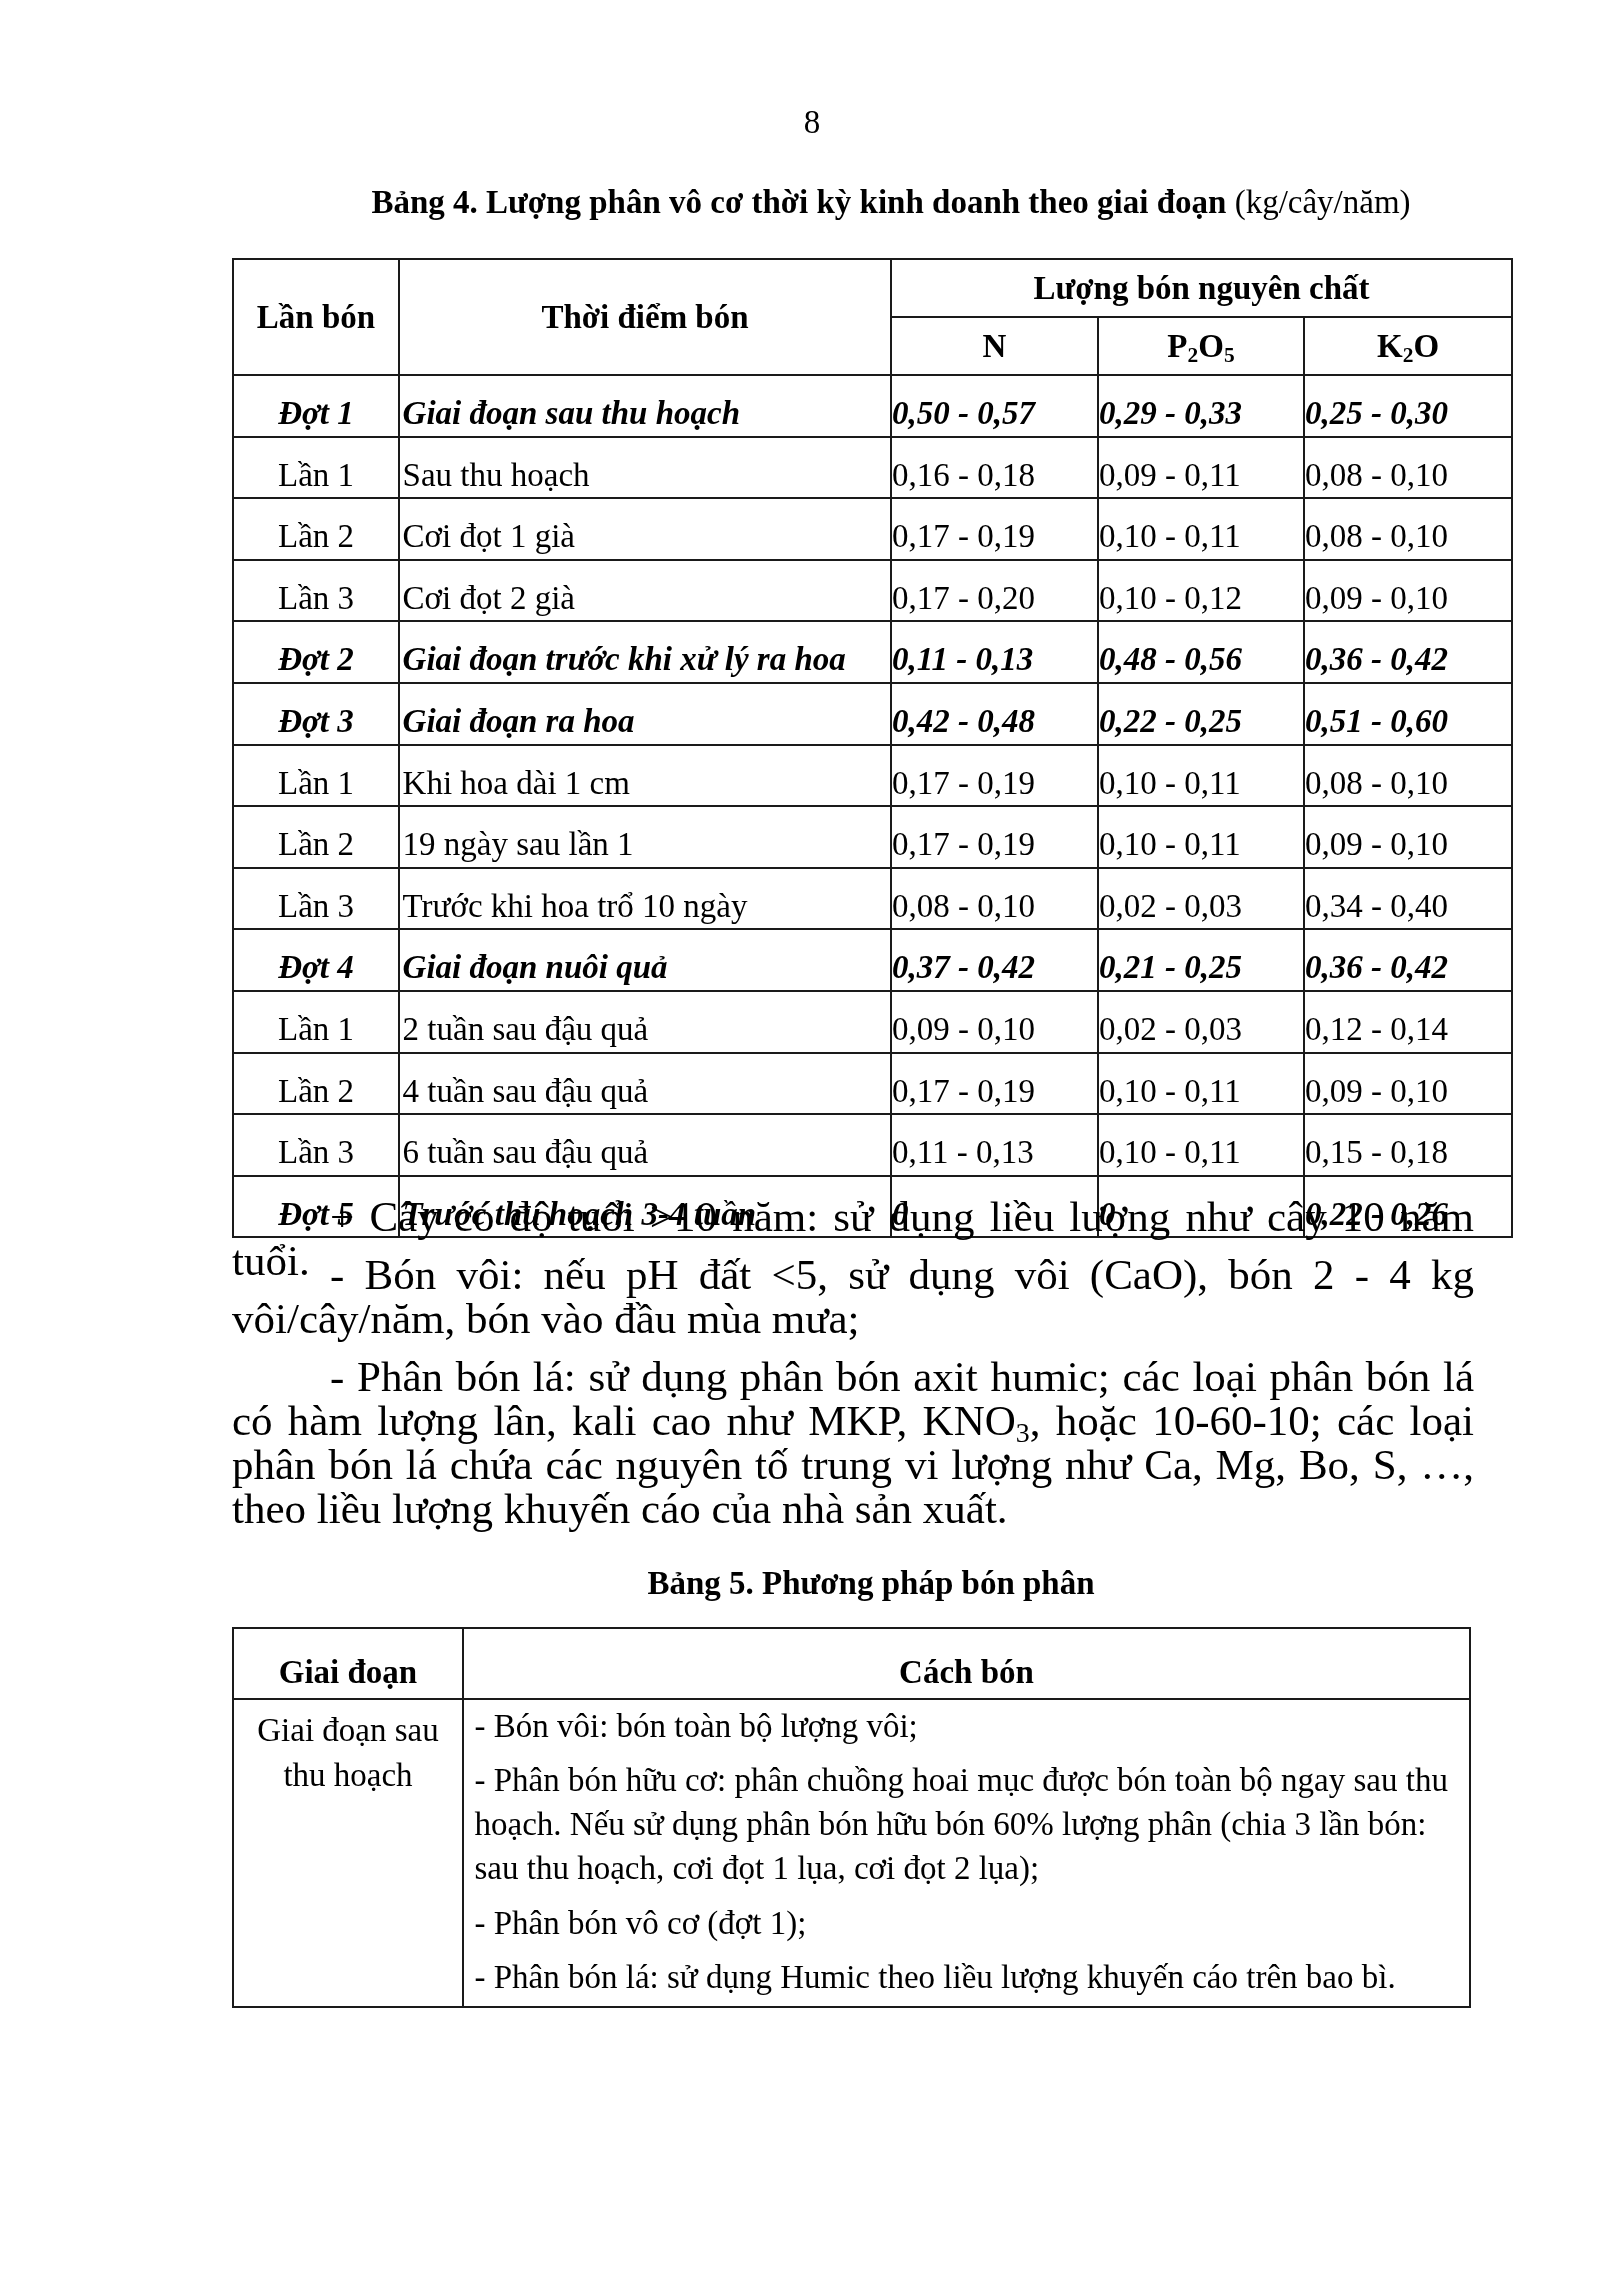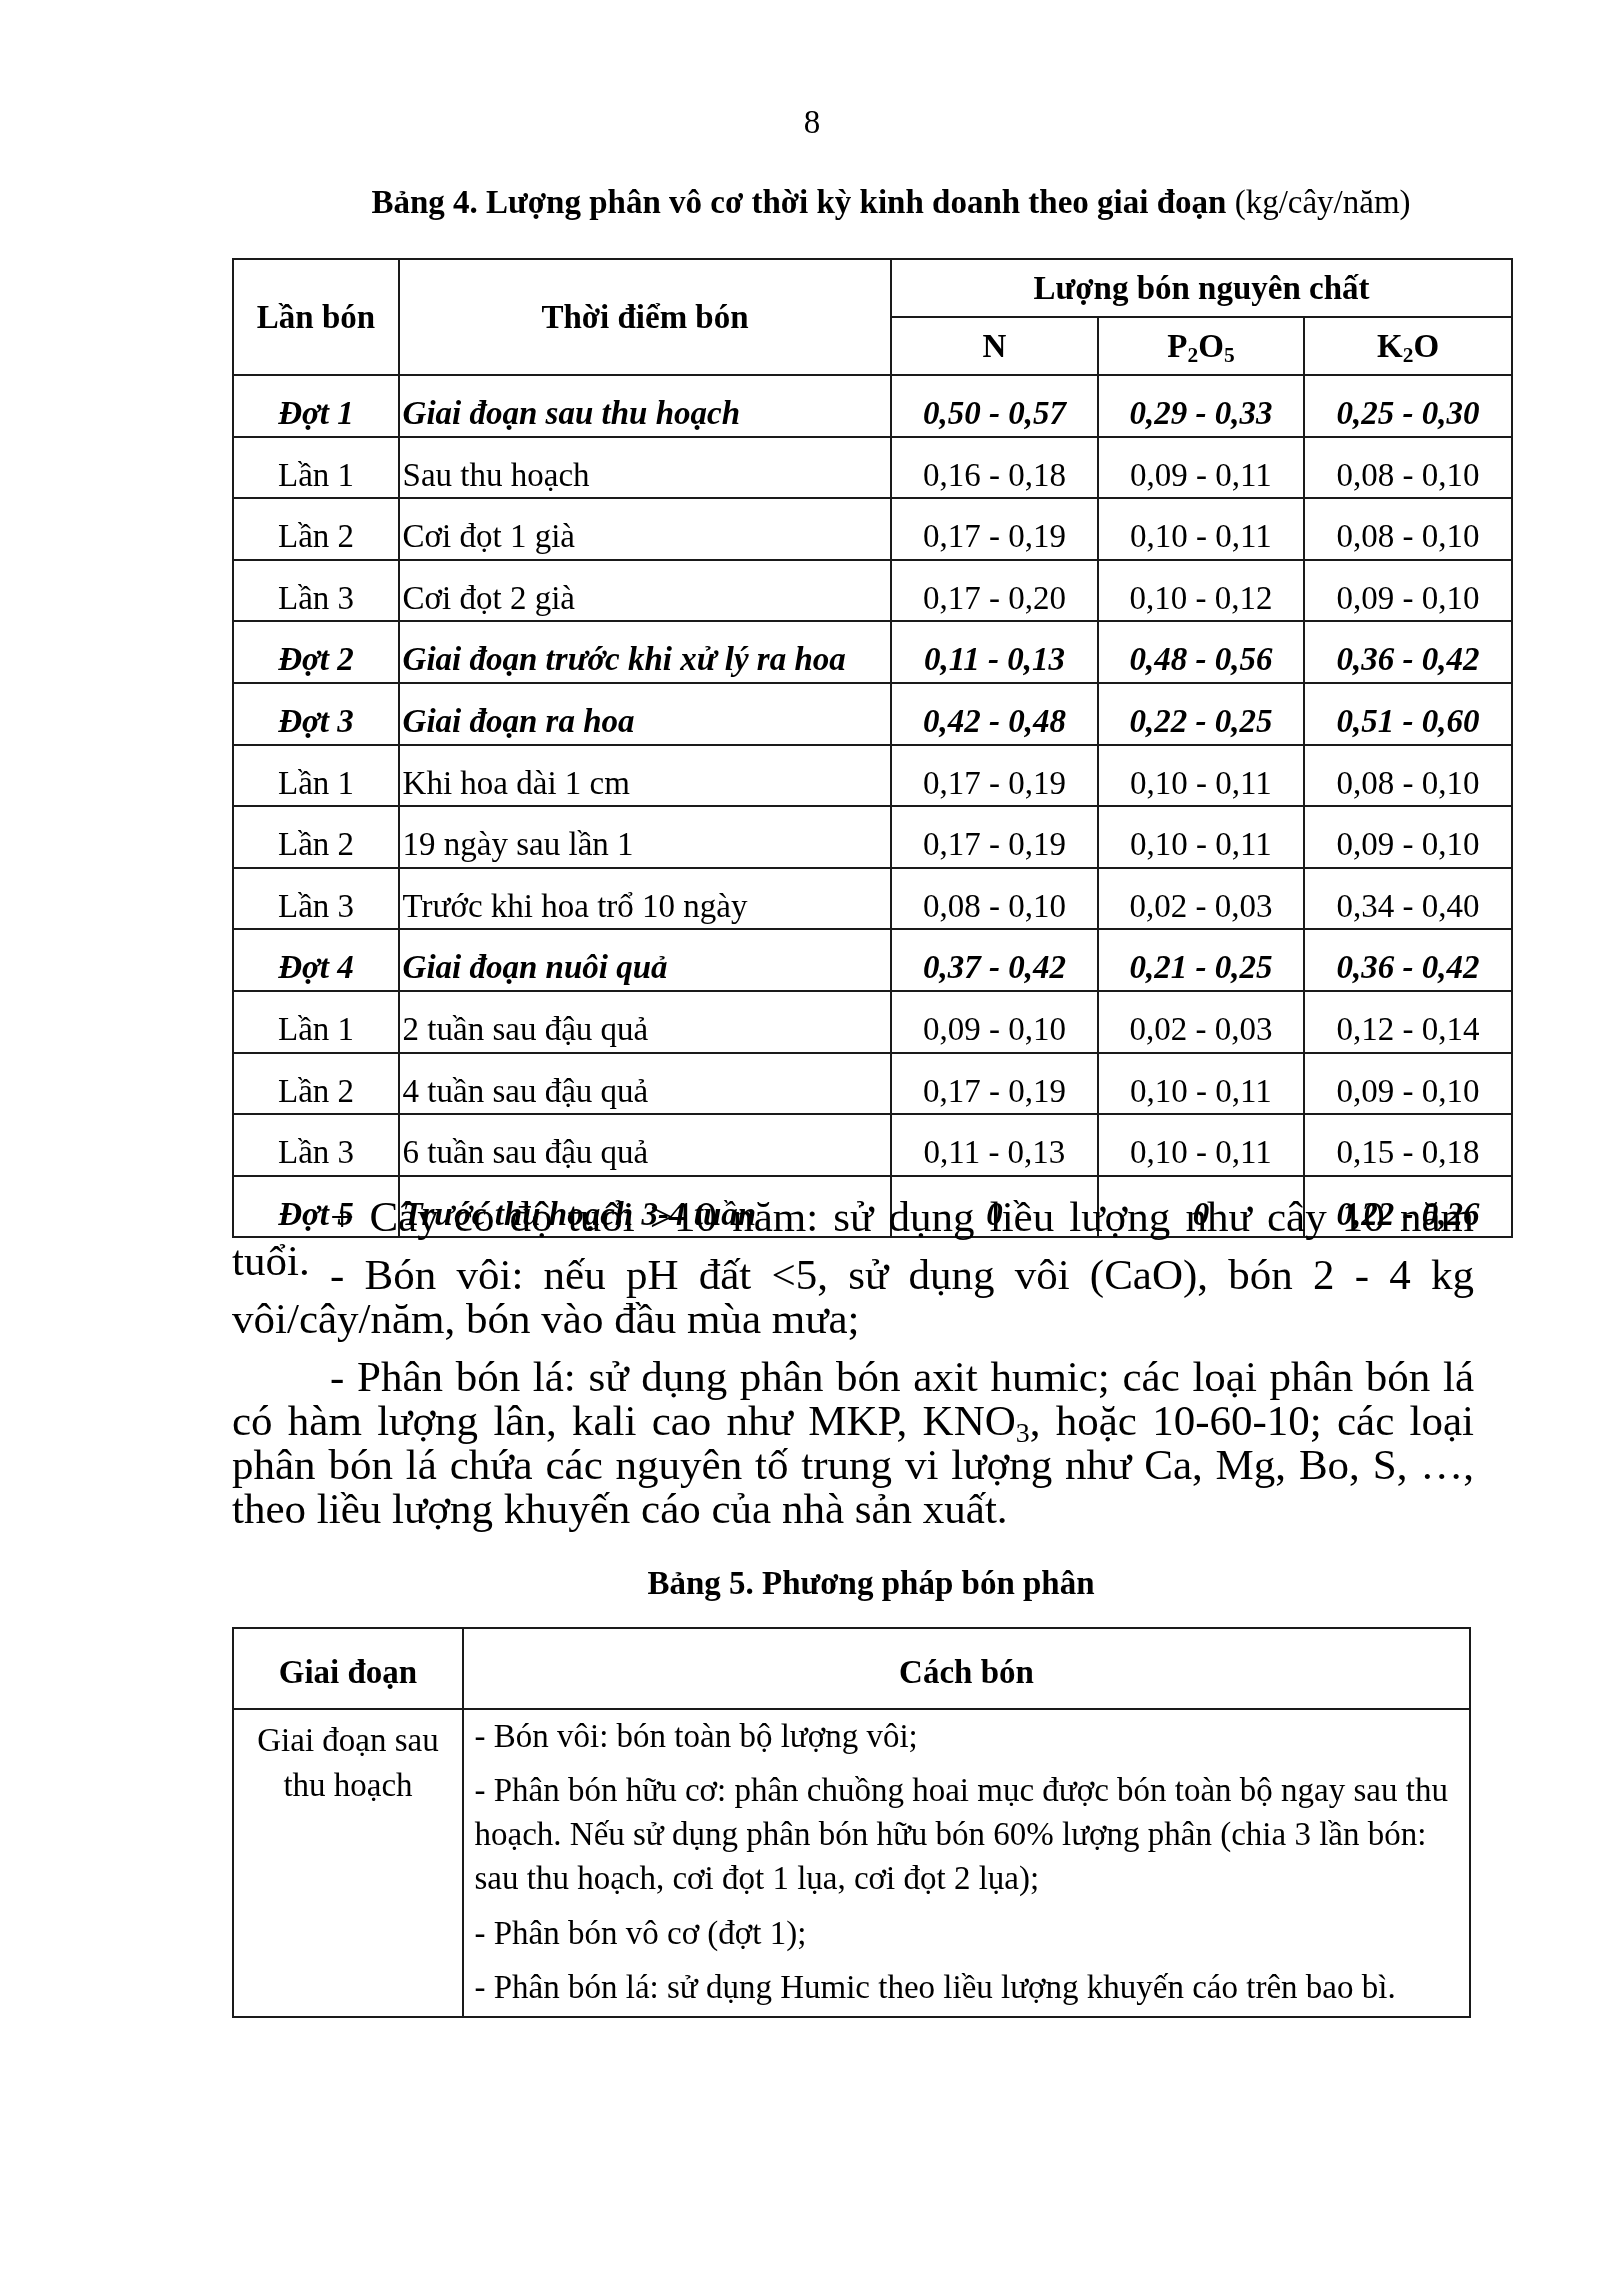--- a/index.html
+++ b/index.html
@@ -22,35 +22,35 @@
   table { border-collapse: collapse; position: absolute; table-layout: fixed; margin-top: 16px; }
   td, th { border: 2px solid #1a1a1a; padding: 0; font-size: 33px; }
 
   #table4 { left: 232px; top: 242px; width: 1278px; }
   #table4 th { font-weight: bold; text-align: center; vertical-align: middle; }
   #table4 .hdr1 th { height: 56px; }
   #table4 .hdr2 th { height: 56px; }
   #table4 td { height: 57px; line-height: 39px; vertical-align: bottom; padding-bottom: 2.6px; }
   #table4 td.lan { text-align: center; }
   #table4 td.time { text-align: left; padding-left: 2.6px; white-space: nowrap; }
-  #table4 td.val { text-align: center; }
+  #table4 td.val { }
   #table4 tr.dot td { font-weight: bold; font-style: italic; }
   sub { font-size: 0.65em; vertical-align: -0.25em; line-height: 0; }
 
   .para {
     position: absolute; left: 232px; width: 1242px; font-size: 43px; line-height: 44px;
     text-align: justify;
   }
   .para .indent { display: inline-block; width: 98px; }
   #p1 { top: 1195px; }
   #p2 { top: 1253px; }
   #p3 { top: 1355px; }
 
   #table5 { left: 232px; top: 1611px; width: 1237px; }
-  #table5 th { height: 62px; font-weight: bold; text-align: center; vertical-align: bottom; padding-bottom: 17px; font-family: Liberation Serif, serif; }
+  #table5 th { height: 62px; font-weight: bold; text-align: center; vertical-align: bottom; padding-bottom: 7px; font-family: Liberation Serif, serif; }
   #table5 td { vertical-align: top; }
   #table5 td.stage { text-align: center; line-height: 45px; padding-top: 7.9px; }
   #table5 td.method { padding: 3.9px 11.8px 6.5px 10.5px; }
   #table5 .item { line-height: 44px; margin-bottom: 10.5px; text-align: left; }
   #table5 .item:last-child { margin-bottom: 0; }
 </style>
 </head>
 <body>
 
 <div class="page-number">8</div>

